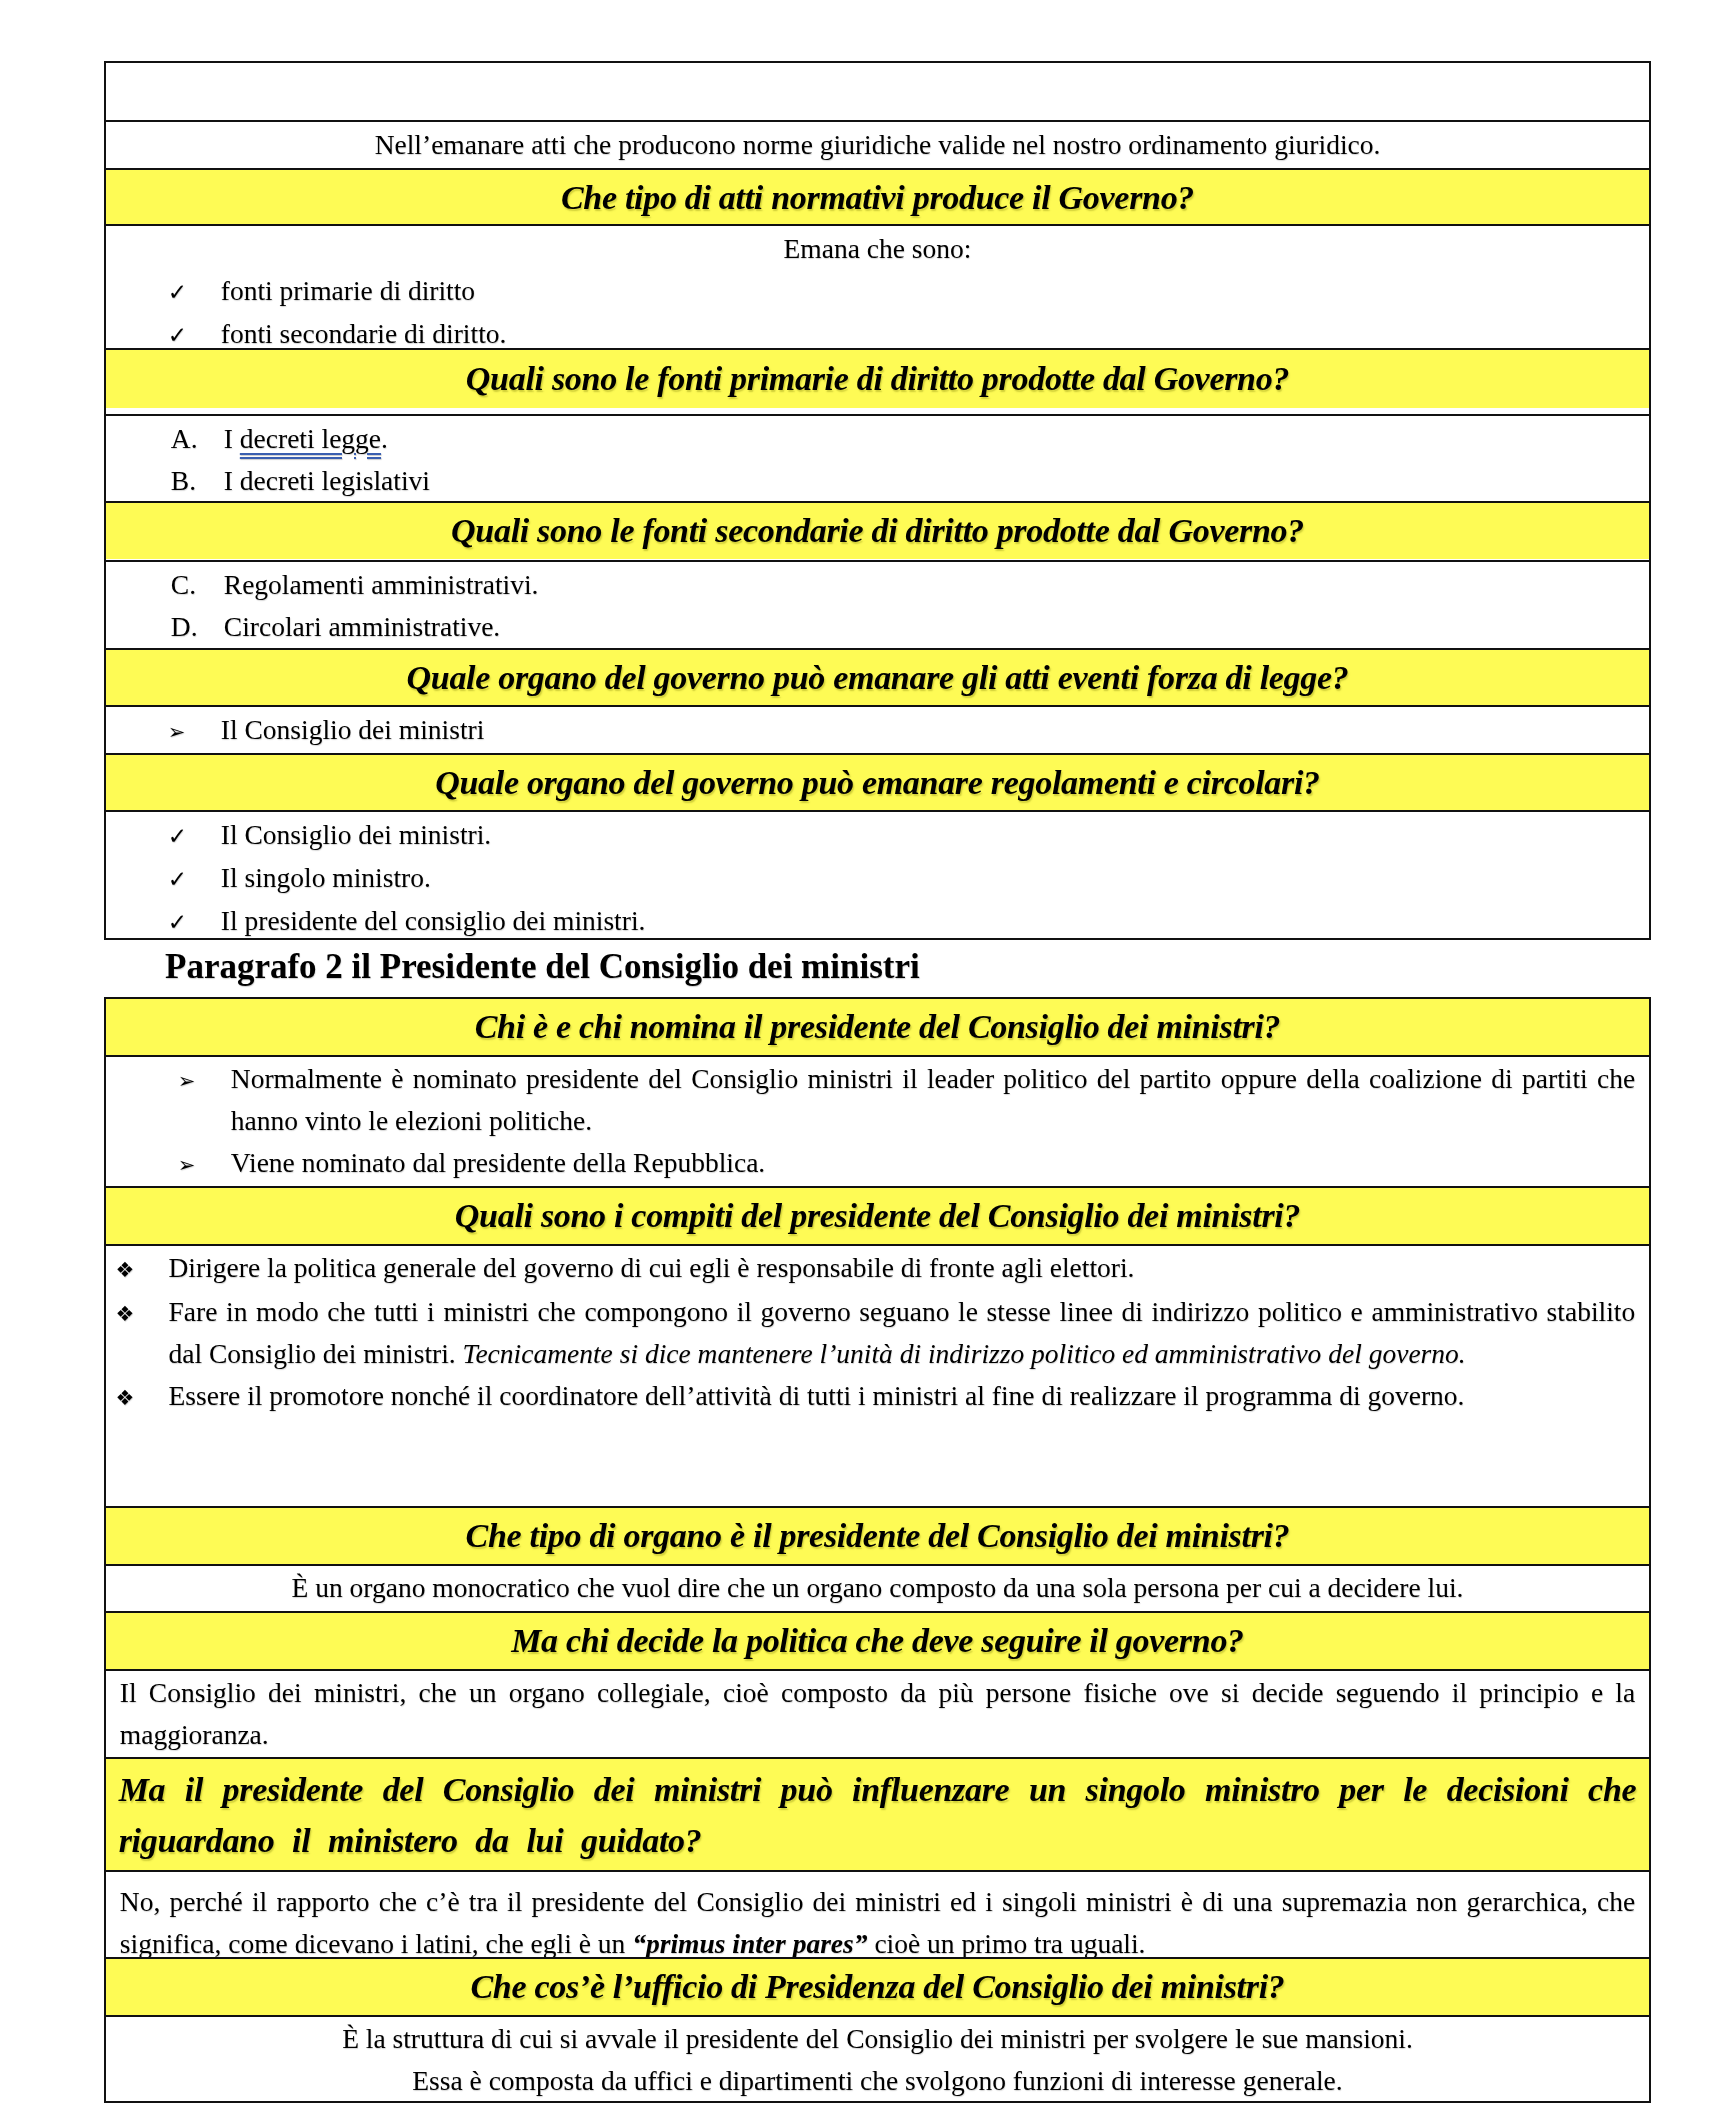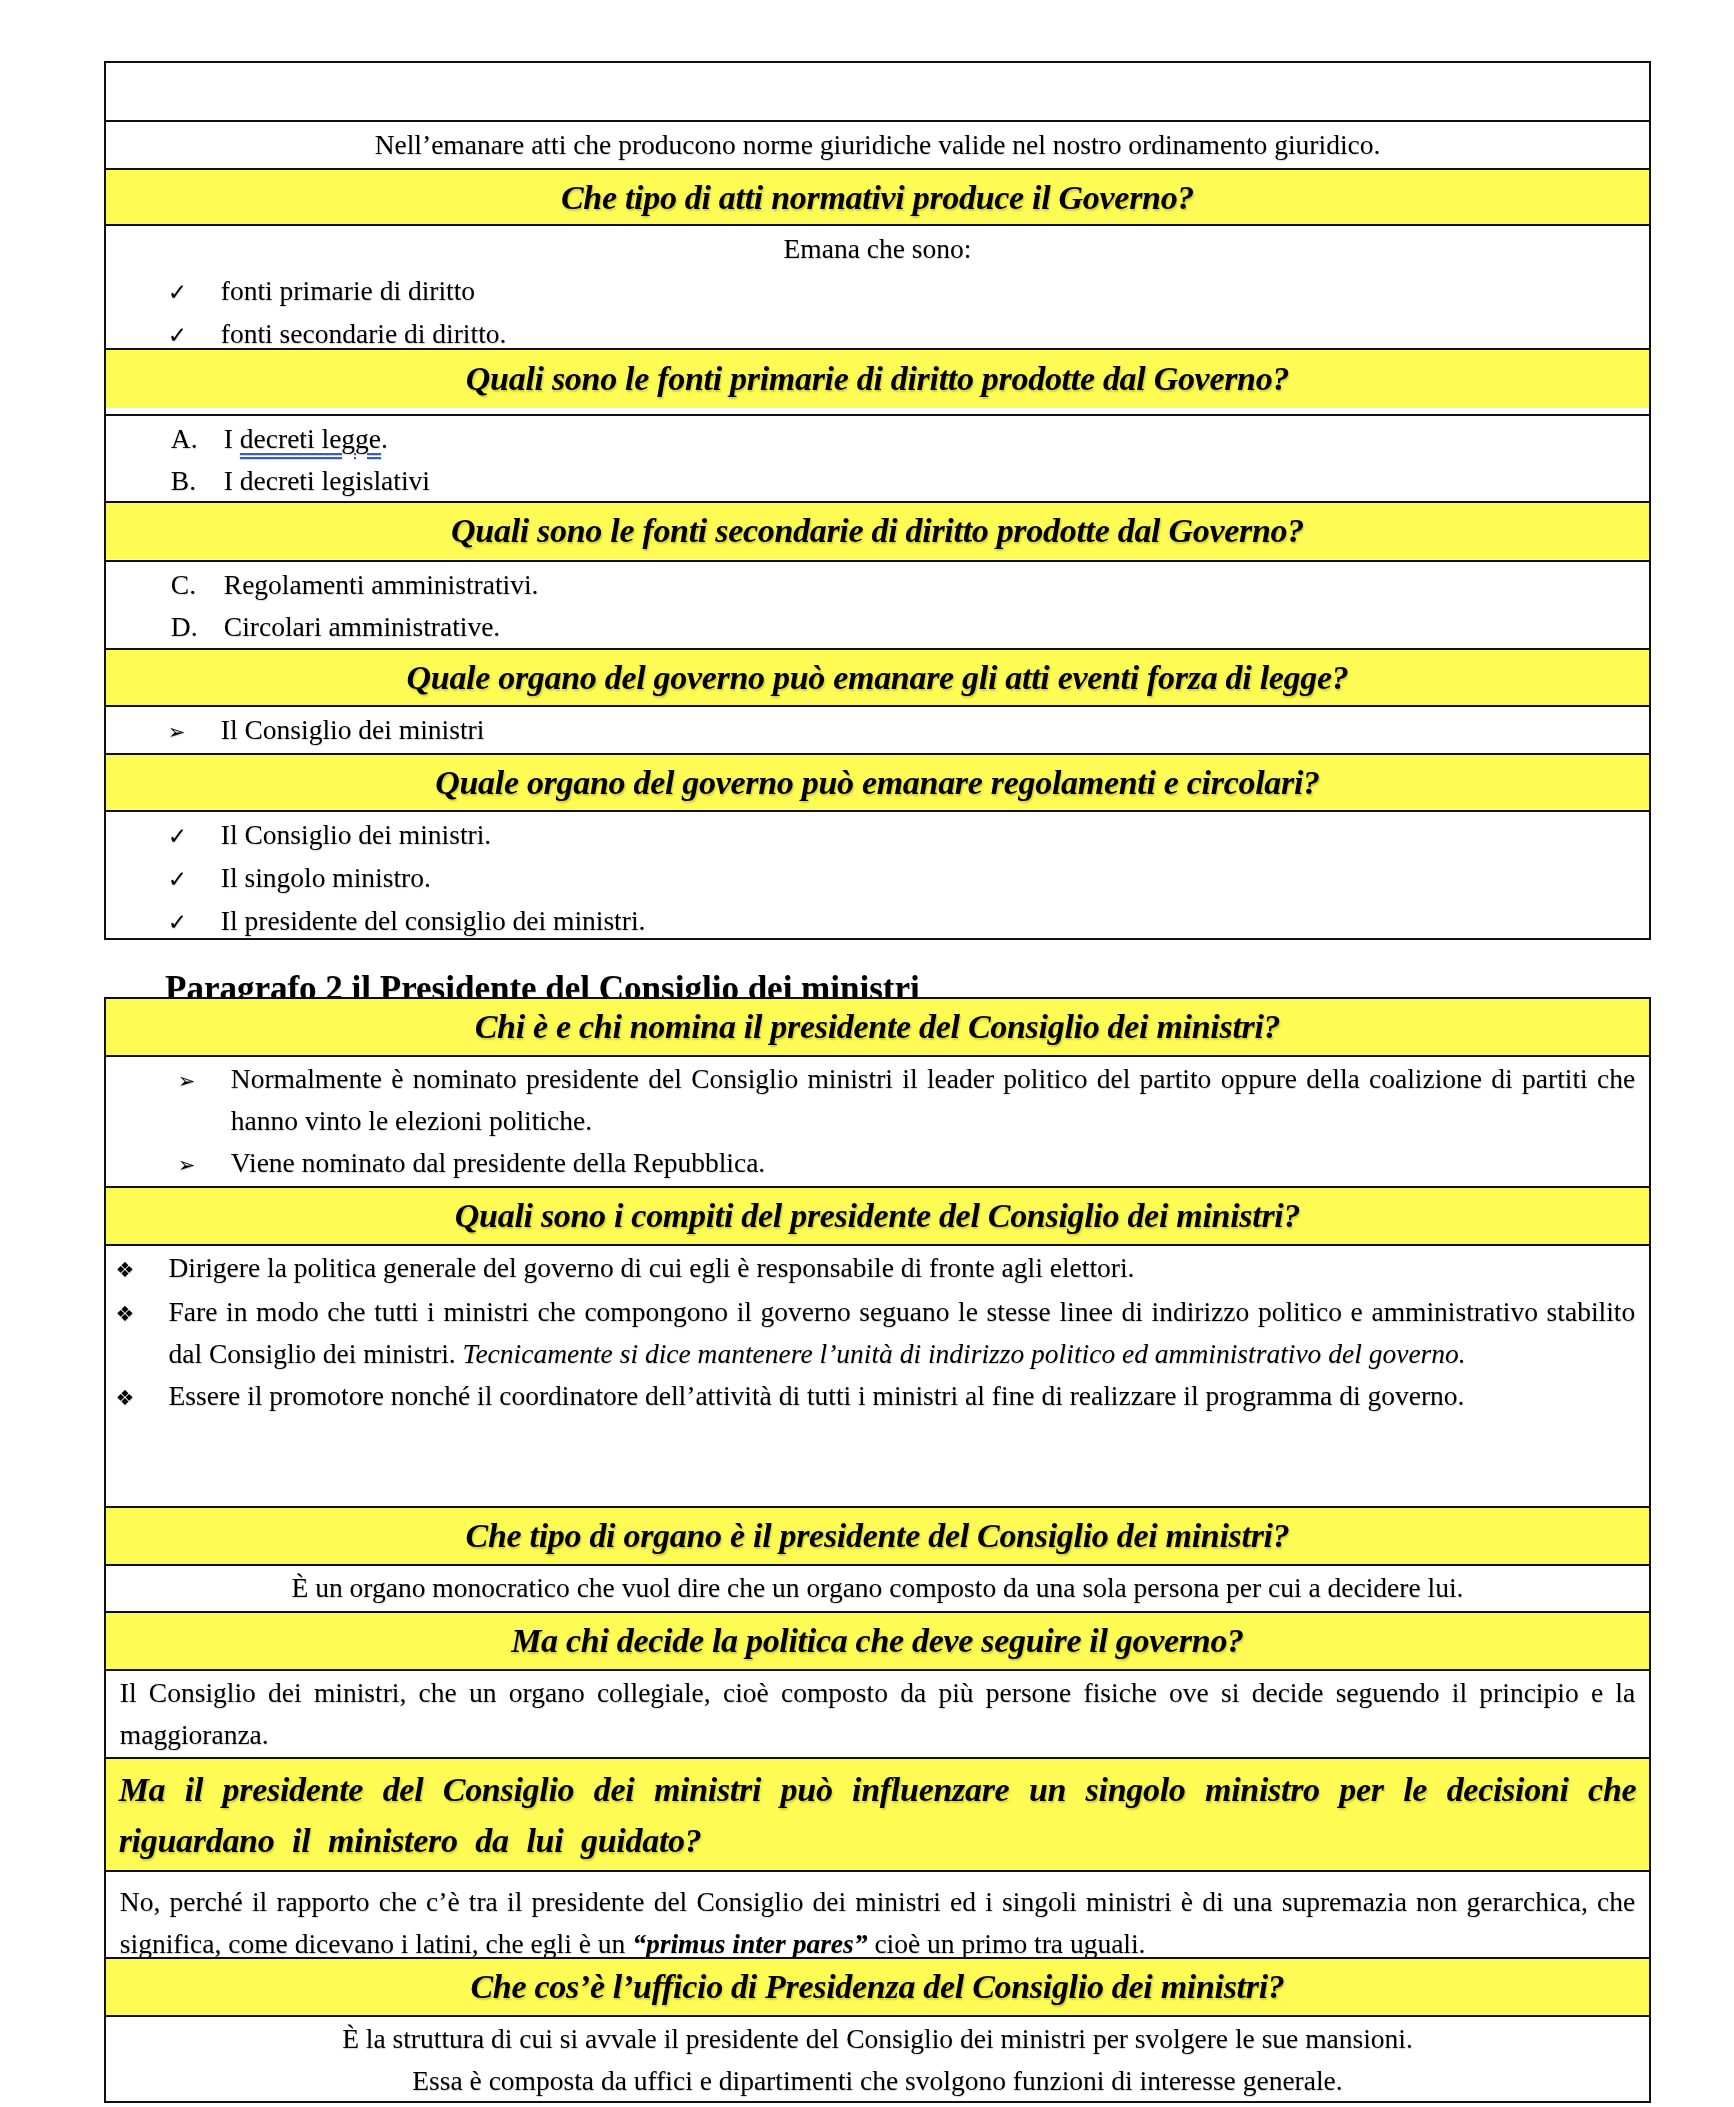--- a/index.html
+++ b/index.html
@@ -23,21 +23,21 @@
   .li .tx { flex: 1; }
   .ind1 { padding-left: 48px; }
   .ind-letter { padding-left: 51px; }
   .chk { font-family: "DejaVu Sans", sans-serif; font-size: 23px; }
   .arrow { font-family: "DejaVu Sans", sans-serif; font-size: 21px; }
   .diamond { font-family: "DejaVu Sans", sans-serif; font-size: 21px; }
   .u-blue { text-decoration: underline double #3a5fb0; text-underline-offset: 5.3px; }
   .primus { font-weight: bold; font-style: italic; text-decoration: underline; text-decoration-thickness: 2.1px; text-underline-offset: 4.2px; }
   .ital { font-style: italic; }
   .para-heading { position: absolute; left: 165px; top: 947px; font-size: 35px; font-weight: bold;
-                  text-shadow: 0.5px 1.1px 1.1px rgba(0,0,0,0.2); white-space: nowrap; margin-top: 22px; }
+                  text-shadow: 0.5px 1.1px 1.1px rgba(0,0,0,0.2); white-space: nowrap; }
 </style>
 </head>
 <body>
 
 <div class="tbl" style="top:61px; height:879px;">
 
   <div class="row a" style="top:57px; height:48px; padding-top:2.1px;">
     <span class="line">Nell’emanare atti che producono norme giuridiche valide nel nostro ordinamento giuridico.</span>
   </div>
 

